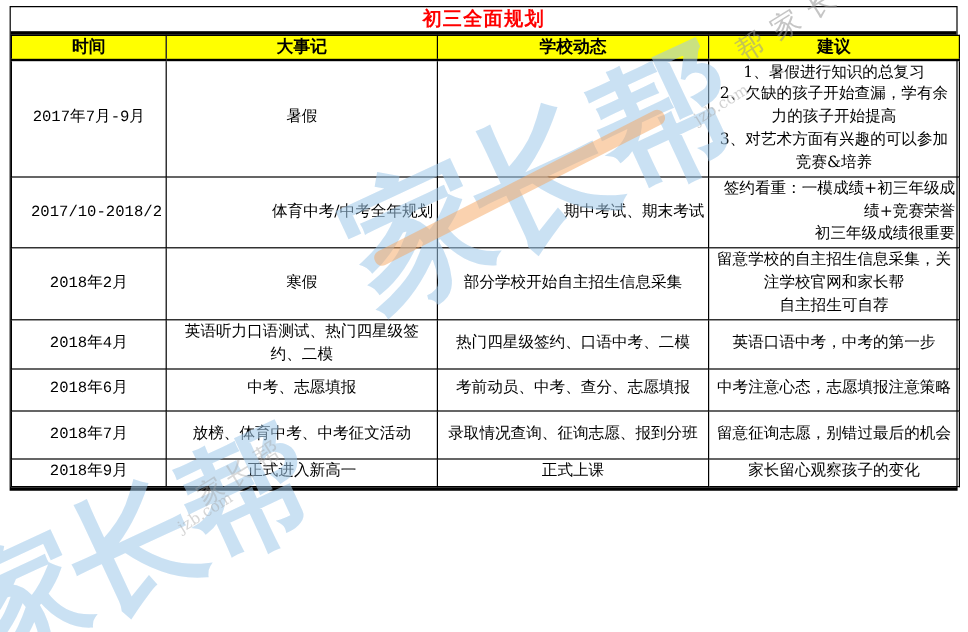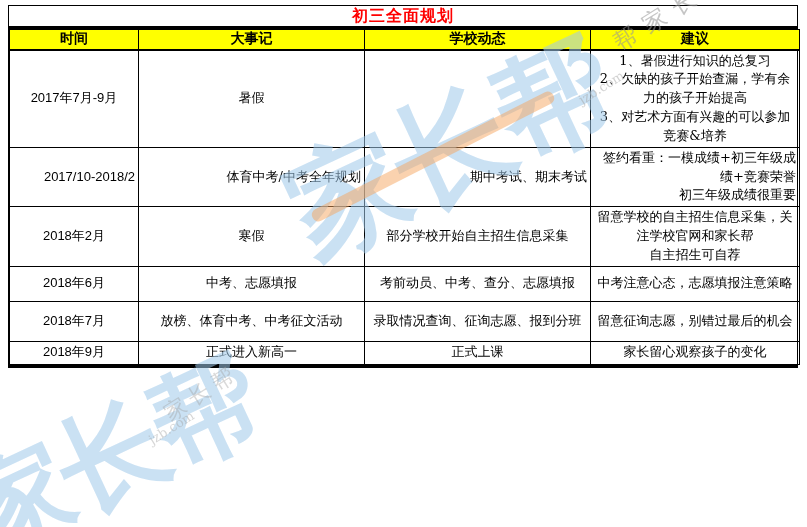--- a/index.html
+++ b/index.html
@@ -48,21 +48,21 @@
     border-bottom: 2px solid #000;
     font-family: Liberation Serif, serif;
   }
   table.plan td {
     font-size: 13px;
     line-height: 1.45;
     padding: 1px 3px;
     white-space: pre-line;
   }
   td.time-cell {
-    font-family: Liberation Sans, sans-serif;
+    font-family: Liberation Mono, monospace;
     font-size: 12.5px;
   }
   td.content-cell {
     font-family: "DejaVu Serif", serif;
   }
   
   tr.r0 td { height: 97px; }
   tr.r1 td { height: 55px; text-align: right; }
   tr.r2 td { height: 57px; }
   tr.r3 td { height: 54px; }
@@ -141,20 +141,26 @@
         <td class="content-cell">签约看重：一模成绩+初三年级成绩+竞赛荣誉
 初三年级成绩很重要</td>
       </tr>
       <tr class="r2">
         <td class="time-cell">2018年2月</td>
         <td class="content-cell">寒假</td>
         <td class="content-cell">部分学校开始自主招生信息采集</td>
         <td class="content-cell">留意学校的自主招生信息采集，关注学校官网和家长帮
 自主招生可自荐</td>
       </tr>
+      <tr class="r4">
+        <td class="time-cell">2018年4月</td>
+        <td class="content-cell">英语听力口语测试、热门四星级签约、二模</td>
+        <td class="content-cell">热门四星级签约、口语中考、二模</td>
+        <td class="content-cell">英语口语中考，中考的第一步</td>
+      </tr>
       <tr class="r6">
         <td class="time-cell">2018年6月</td>
         <td class="content-cell">中考、志愿填报</td>
         <td class="content-cell">考前动员、中考、查分、志愿填报</td>
         <td class="content-cell">中考注意心态，志愿填报注意策略</td>
       </tr>
       <tr class="r7">
         <td class="time-cell">2018年7月</td>
         <td class="content-cell">放榜、体育中考、中考征文活动</td>
         <td class="content-cell">录取情况查询、征询志愿、报到分班</td>

